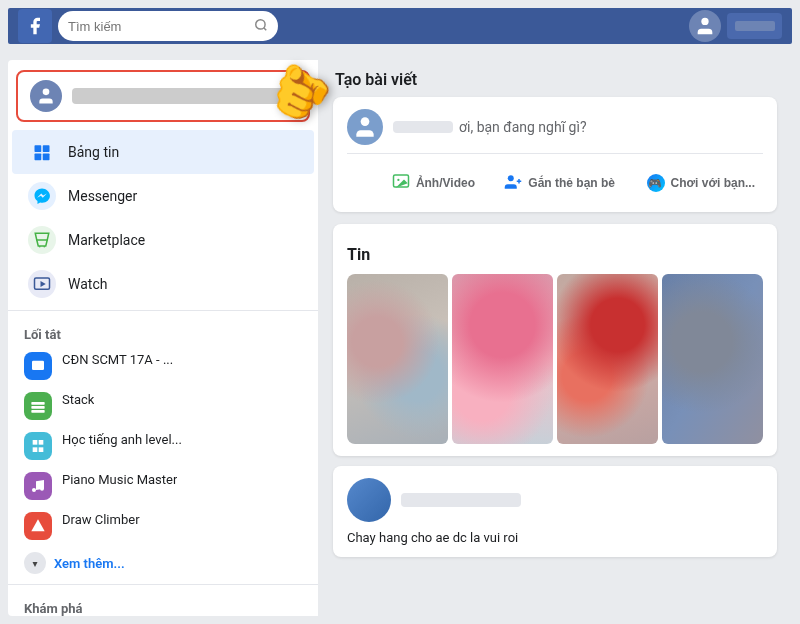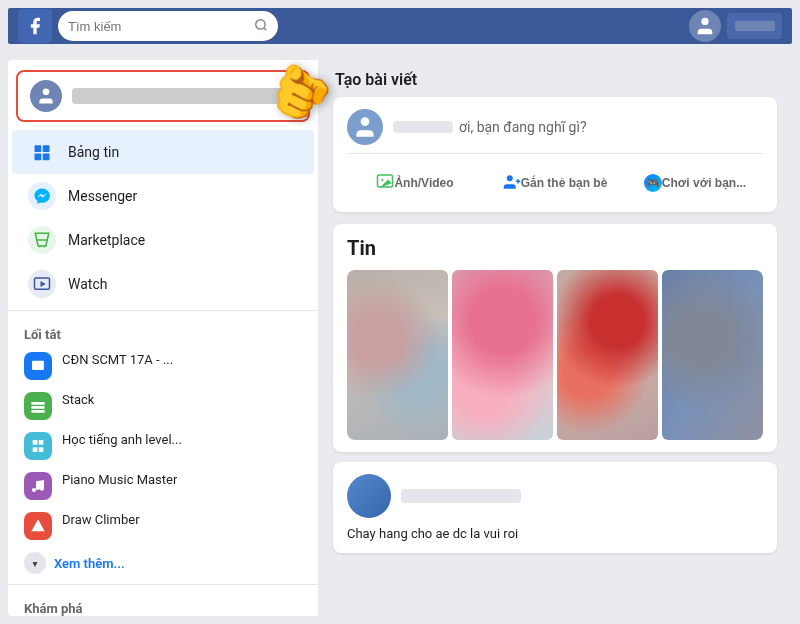--- a/index.html
+++ b/index.html
@@ -288,21 +288,22 @@
     .post-actions {
       display: flex;
       align-items: center;
       gap: 4px;
       padding-top: 2px;
     }
     .post-action-btn {
       flex: 1;
       display: flex;
       align-items: center;
-      justify-content: center;
+      justify-content: flex-end;
+      gap: 6px;
       padding: 6px 8px;
       border-radius: 6px;
       cursor: pointer;
       font-size: 12px;
       font-weight: 600;
       color: #65676b;
       border: none;
       background: none;
     }
 
@@ -321,24 +322,25 @@
 
     
     .tin-section {
       background: white;
       border-radius: 8px;
       padding: 12px 14px;
       box-shadow: 0 1px 3px rgba(0,0,0,0.1);
       margin-bottom: 10px;
     }
     .tin-label {
-      font-size: 20px;
+      font-size: 16px;
       font-weight: 700;
       color: #1c1e21;
       margin-bottom: 10px;
+      margin-top: 9px;
     }
     .tin-images {
       display: flex;
       gap: 4px;
       height: 170px;
       overflow: hidden;
       border-radius: 8px;
     }
     .tin-img {
       flex: 1;

